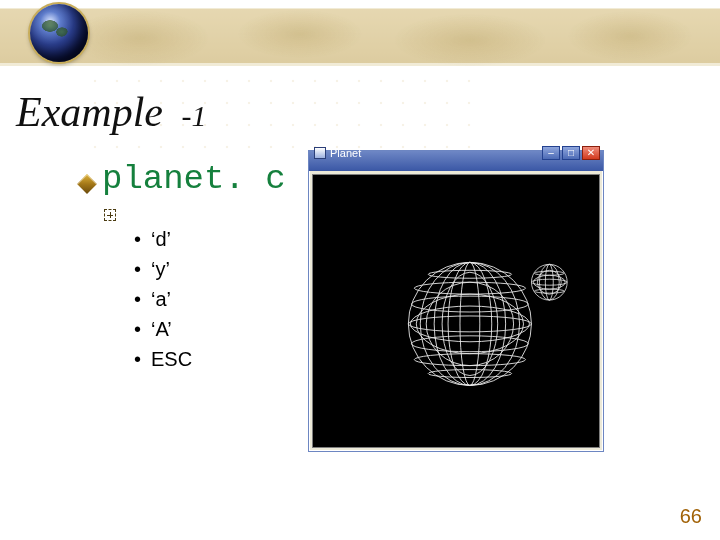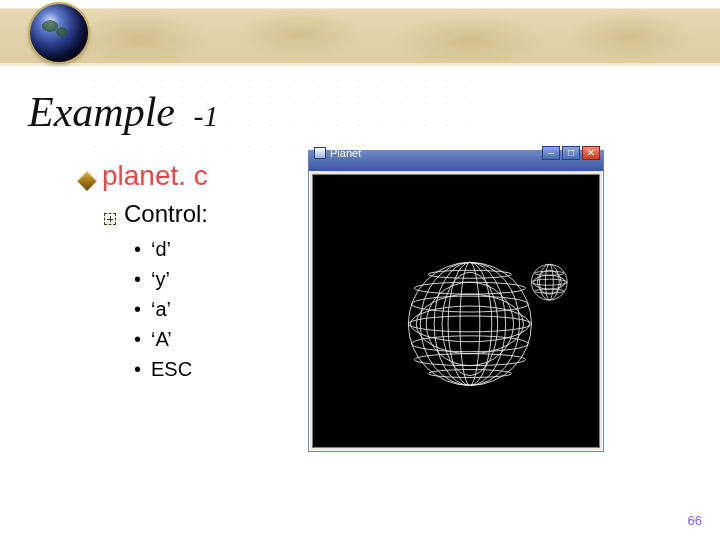--- a/index.html
+++ b/index.html
@@ -40,40 +40,40 @@
   }
   
   .dots {
     position: absolute; left: 84px; top: 70px; width: 400px; height: 80px;
     background-image: radial-gradient(circle, rgba(198,169,90,.25) 1.2px, transparent 1.6px);
     background-size: 22px 22px;
     opacity: .6;
   }
 
   .title {
-    position: absolute; left: 28px; top: 88px;
+    position: absolute; left: 16px; top: 88px;
     font-family: "Times New Roman", Times, serif; font-style: italic;
     font-size: 42px; color: #111;
   }
   .title-sub {
     font-size: 30px; font-style: italic; margin-left: 8px;
   }
 
   .content { position: absolute; left: 80px; top: 160px; width: 600px; }
 
   .row { display: flex; align-items: baseline; margin-bottom: 6px; }
   .bullet-diamond {
     width: 14px; height: 14px; margin-right: 8px; position: relative; top: 3px;
   }
   .bullet-diamond span {
     display:block; width:14px; height:14px; transform: rotate(45deg);
     background: linear-gradient(135deg, #e0b43a 0%, #a47818 50%, #6a4a0c 100%);
     box-shadow: inset 1px 1px 0 rgba(255,255,255,.4);
   }
-  .h1txt { font-size: 28px; color: #ef4444; }
+  .h1txt { font-size: 34px; color: #15803d; font-family: Liberation Mono, monospace; }
 
   .row2 { display:flex; align-items:baseline; margin: 8px 0 6px 24px; }
   .bullet-dashsq {
     width: 12px; height: 12px; margin-right: 8px; position: relative; top: 3px;
     border: 1px dashed #4a3a10;
     background:
       linear-gradient(#4a3a10,#4a3a10) center/6px 1px no-repeat,
       linear-gradient(#4a3a10,#4a3a10) center/1px 6px no-repeat;
   }
   .h2txt { font-size: 24px; color: #000; }
@@ -106,21 +106,21 @@
     color:#fff; font-size:10px; line-height:1;
   }
   .winbtn.close { background: linear-gradient(#f08b7a, #d23a1e); border-color:#8c1f0d; }
 
   .client {
     position:absolute; left:3px; top:23px; right:3px; bottom:3px;
     background:#000; border:1px solid #7e7e7e;
   }
 
   .pagenum {
-    position:absolute; right: 18px; bottom: 12px; font-size: 13px; color:#8b5cf6;
+    position:absolute; right: 18px; bottom: 12px; font-size: 20px; color:#a16207;
   }
 </style>
 </head>
 <body>
 
 <div class="topband"></div>
 <div class="continents"></div>
 <div class="globe"></div>
 <div class="dots"></div>
 
@@ -131,21 +131,20 @@
 
 <div class="content">
   <div class="row">
     <div class="bullet-diamond">
         <span></span>
       </div>
     <div class="h1txt">planet. c</div>
   </div>
   <div class="row2">
     <div class="bullet-dashsq"></div>
-    <div class="h2txt">Control:</div>
   </div>
   <ul class="keys">
     <li>‘d’</li>
     <li>‘y’</li>
     <li>‘a’</li>
     <li>‘A’</li>
     <li>ESC</li>
   </ul>
 </div>
 

